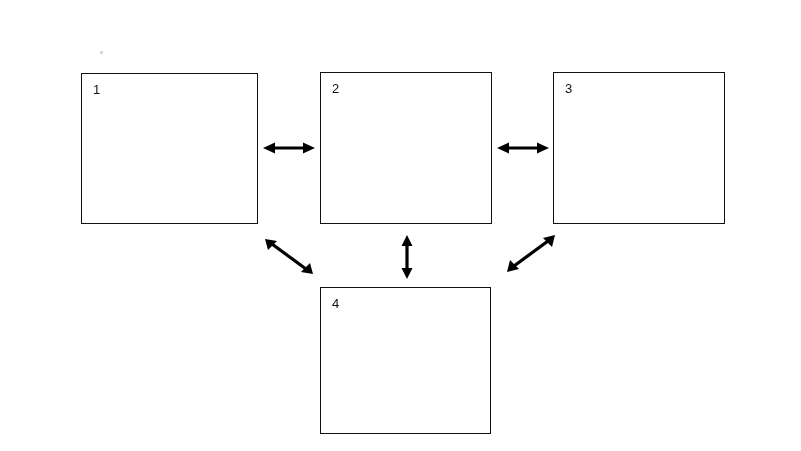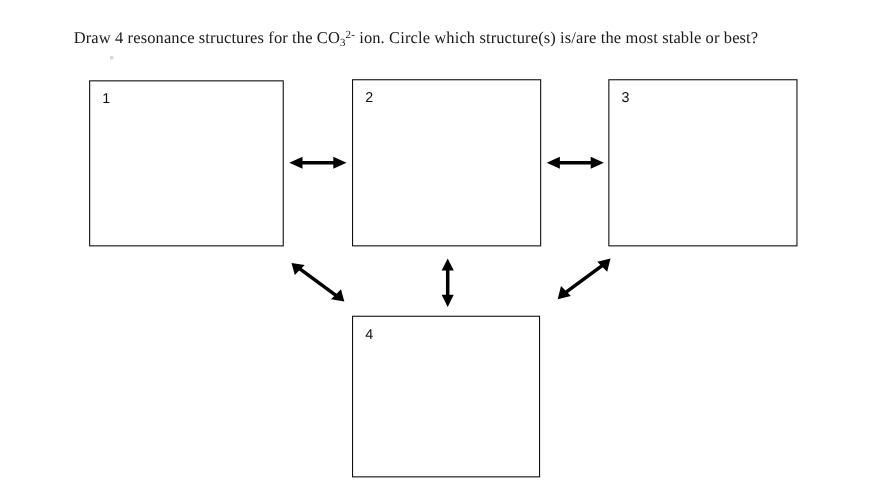--- a/index.html
+++ b/index.html
@@ -83,21 +83,20 @@
   #arrow-2-3 { left: 496px; top: 132px; }
   #arrow-2-4 { left: 392px; top: 234px; }
   #arrow-1-4 { left: 258px; top: 232px; }
   #arrow-3-4 { left: 500px; top: 228px; }
 </style>
 </head>
 <body>
 
 <div id="page">
 
-  <div class="prompt"><span>Draw 4 resonance structures for the CO</span><sub>3</sub><sup>2-</sup><span> ion. Circle which structure(s) is/are the most stable or best?</span></div>
 
   <div class="speck"></div>
 
   <div class="answer-box" id="box-1">
     <span class="box-label">1</span>
   </div>
 
   <div class="answer-box" id="box-2">
     <span class="box-label">2</span>
   </div>

